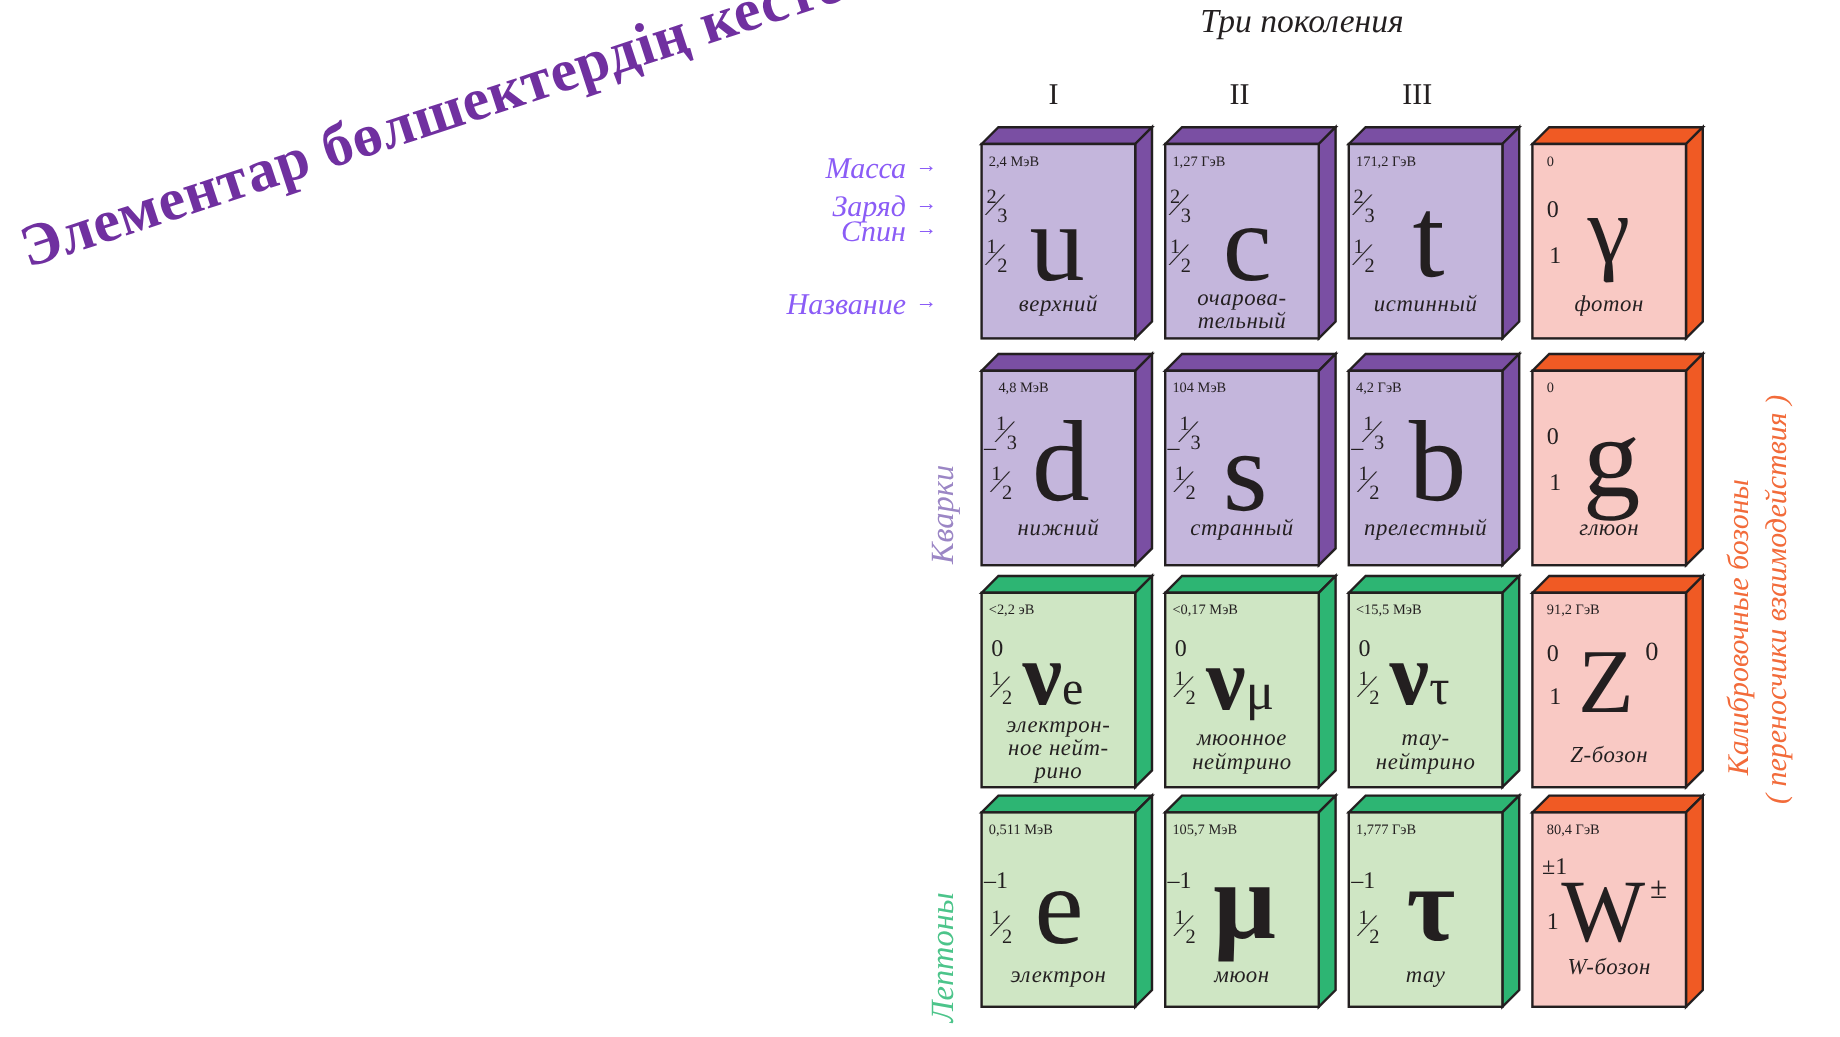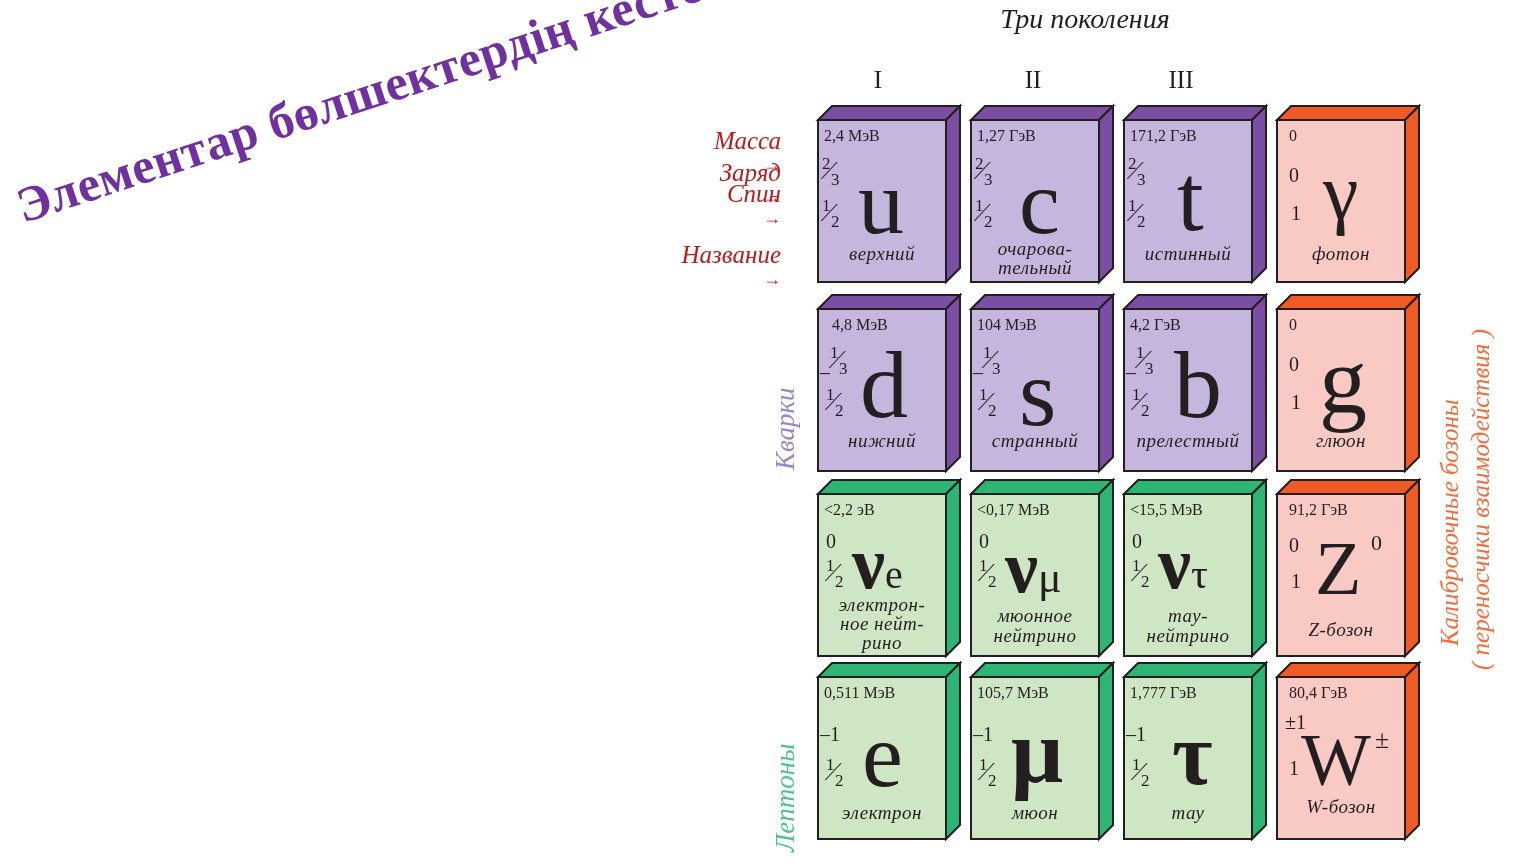--- a/index.html
+++ b/index.html
@@ -17,27 +17,27 @@
   .gen-header {
     position: absolute; left: 900px; top: 4px; width: 370px; text-align: center;
     font-family: "Liberation Serif", serif; font-style: italic; font-size: 28px; line-height: 29px; color: #231f20;
   }
   .gen-num {
     position: absolute; top: 66px; width: 140px; text-align: center;
     font-family: "Liberation Serif", serif; font-size: 25px; color: #231f20;
   }
   .legend-label {
     position: absolute; right: 752px; font-family: "Liberation Serif", serif; font-style: italic;
-    font-size: 25px; color: #b91c1c; white-space: nowrap; display: flex; align-items: flex-end; flex-direction: column;
+    font-size: 25px; color: #8b5cf6; white-space: nowrap; display: flex; align-items: flex-start;
   }
   .legend-label .arrow { font-style: normal; font-size: 18px; margin-left: 8px; }
   .card { position: absolute; width: 146px; height: 186px; }
   .card svg.shell { position: absolute; left: 0; top: 0; width: 146px; height: 186px; overflow: visible; }
   .card .mass {
-    position: absolute; left: 8px; top: 23px; font-family: "Liberation Serif", serif; font-size: 16px; white-space: nowrap; color: #231f20;
+    position: absolute; left: 8px; top: 23px; font-family: "Liberation Serif", serif; font-size: 12px; white-space: nowrap; color: #231f20;
   }
   .card .charge, .card .spin {
     position: absolute; left: 6px; font-family: "Liberation Serif", serif; font-size: 20px; white-space: nowrap; color: #231f20;
   }
   .card .symbol {
     position: absolute; font-family: "Liberation Serif", serif; color: #231f20; line-height: 1; white-space: nowrap;
   }
   .card .name {
     position: absolute; left: 2px; width: 128px; text-align: center;
     font-family: "Liberation Serif", serif; font-style: italic; font-size: 19px; line-height: 19px; color: #231f20; letter-spacing: 0.5px;

